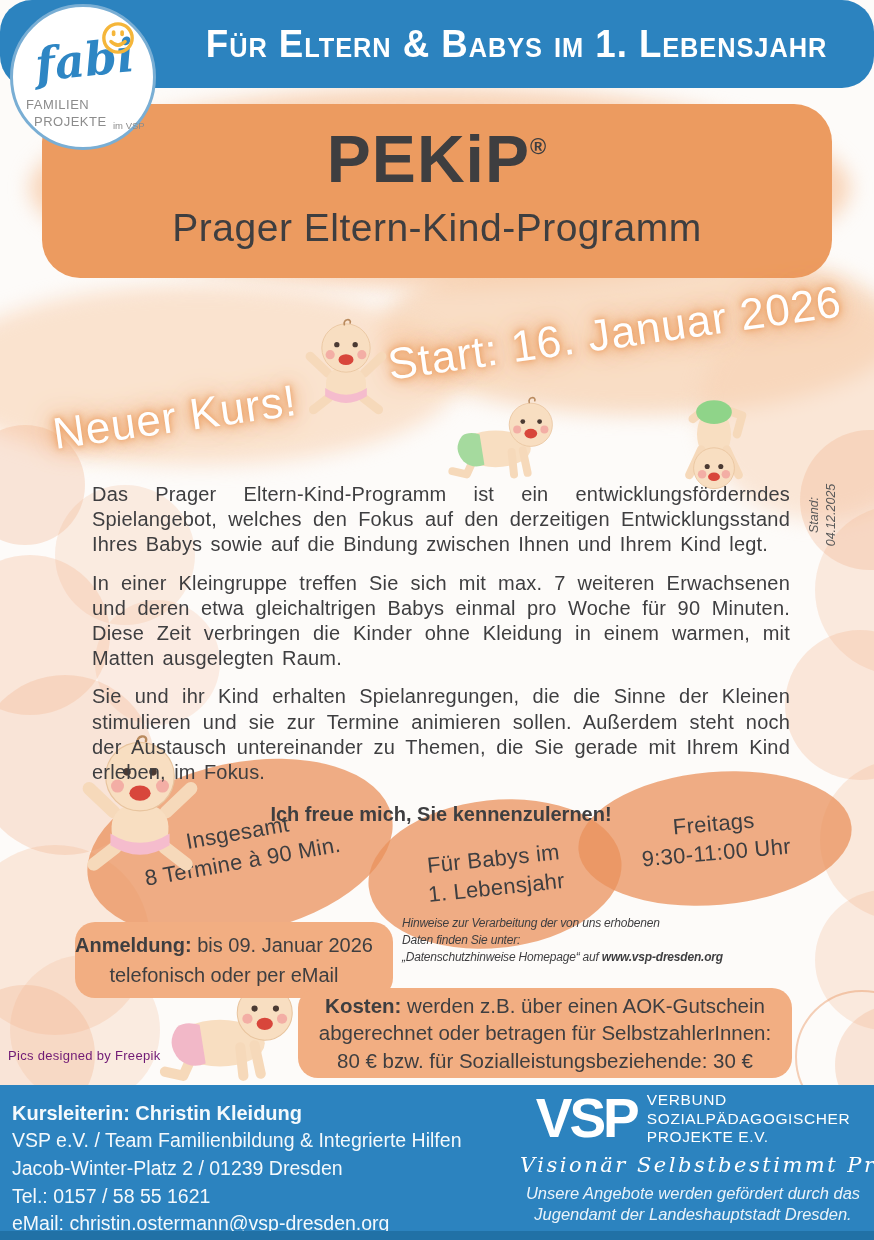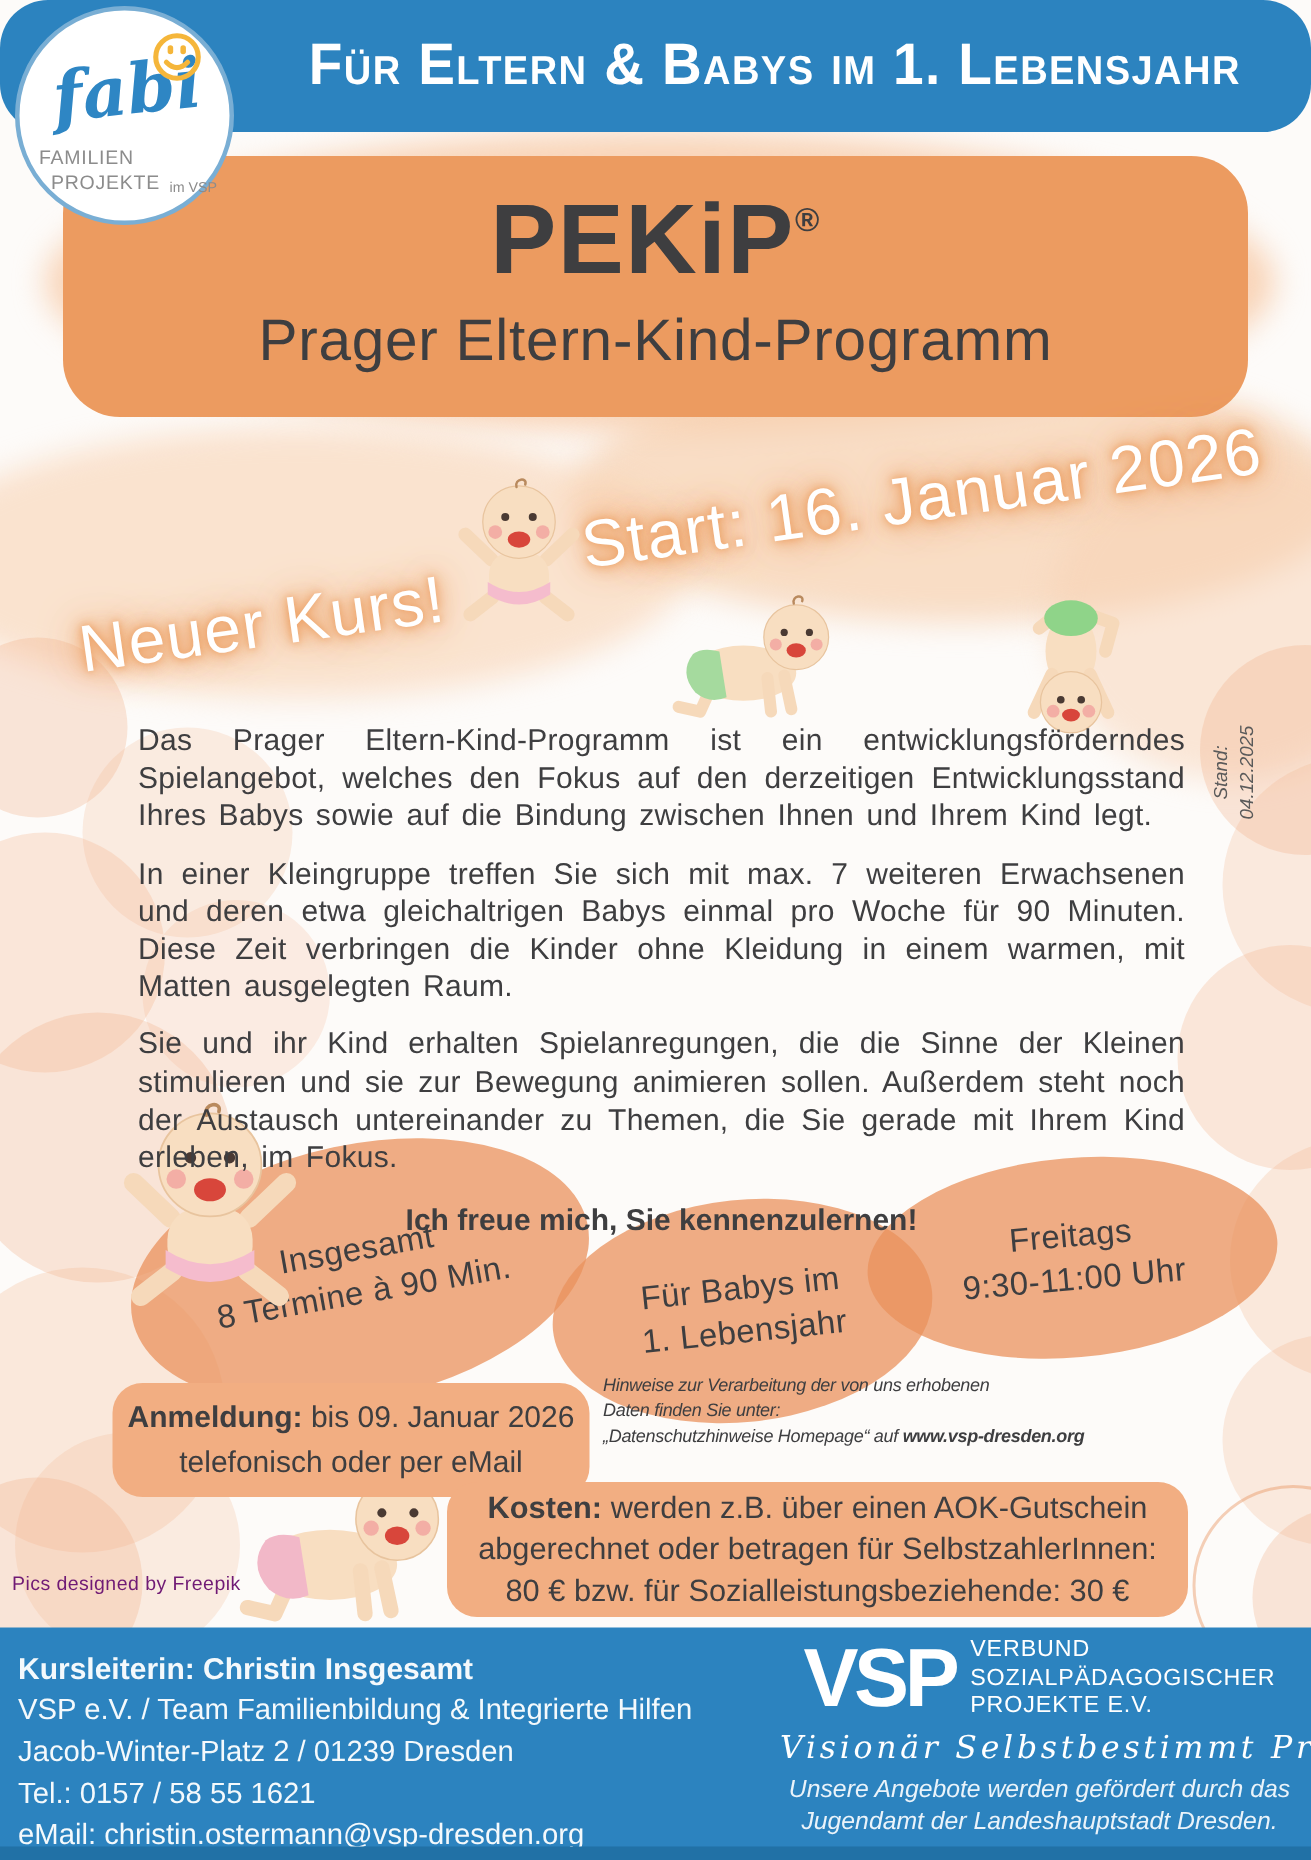--- a/index.html
+++ b/index.html
@@ -70,21 +70,21 @@
     display:flex;align-items:center;justify-content:center;text-align:center;
   }
   .bubble-inner{font-size:22px;line-height:1.3;color:#3e3e40;letter-spacing:.3px;}
   .bubble1{left:85px;top:763px;width:310px;height:170px;transform:rotate(-12deg);}
   .bubble1 .bubble-inner{transform:rotate(2deg);}
   .bubble2{left:368px;top:800px;width:254px;height:148px;transform:rotate(-6deg);}
   .bubble3{left:578px;top:772px;width:274px;height:133px;transform:rotate(-5deg);}
   
   .orangebox{
     position:absolute;background:#f2ae82;border-radius:20px;z-index:2;
-    display:flex;align-items:center;justify-content:center;text-align:center;box-sizing:border-box;
+    display:flex;align-items:center;justify-content:flex-start;text-align:center;box-sizing:border-box;
   }
   .regbox{left:75px;top:922px;width:318px;height:76px;}
   .regbox p{margin:0;font-size:20px;line-height:1.5;color:#3e3e40;}
   .privacy{position:absolute;left:402px;top:915px;width:436px;z-index:2;
     font-size:12px;font-style:italic;line-height:1.42;color:#3e3e40;letter-spacing:-.2px;}
   .costbox{left:298px;top:988px;width:494px;height:90px;padding:8px 16px;}
   .costbox p{margin:0;font-size:20.5px;line-height:1.32;color:#3e3e40;}
   
   .credits{position:absolute;left:8px;top:1048px;font-size:13px;color:#701a75;z-index:2;letter-spacing:.3px;}
   
@@ -221,21 +221,21 @@
     </svg>
 
   <div class="stand">
     <span>Stand:</span><br>
     <span>04.12.2025</span>
   </div>
 
   <div class="intro">
     <p>Das Prager Eltern-Kind-Programm ist ein entwicklungsförderndes Spielangebot, welches den Fokus auf den derzeitigen Entwicklungsstand Ihres Babys sowie auf die Bindung zwischen Ihnen und Ihrem Kind legt.</p>
     <p>In einer Kleingruppe treffen Sie sich mit max. 7 weiteren Erwachsenen und deren etwa gleichaltrigen Babys einmal pro Woche für 90 Minuten. Diese Zeit verbringen die Kinder ohne Kleidung in einem warmen, mit Matten ausgelegten Raum.</p>
-    <p>Sie und ihr Kind erhalten Spielanregungen, die die Sinne der Kleinen stimulieren und sie zur Bewegung animieren sollen. Außerdem steht noch der Austausch untereinander zu Themen, die Sie gerade mit Ihrem Kind erleben, im Fokus.</p>
+    <p>Sie und ihr Kind erhalten Spielanregungen, die die Sinne der Kleinen stimulieren und sie zur Termine animieren sollen. Außerdem steht noch der Austausch untereinander zu Themen, die Sie gerade mit Ihrem Kind erleben, im Fokus.</p>
     <div class="closing">Ich freue mich, Sie kennenzulernen!</div>
   </div>
 
   <div class="bubble bubble1">
     <div class="bubble-inner"><span>Insgesamt</span><br><span>8 Termine à 90 Min.</span></div>
   </div>
   <div class="bubble bubble2">
     <div class="bubble-inner"><span>Für Babys im</span><br><span>1. Lebensjahr</span></div>
   </div>
   <div class="bubble bubble3">
@@ -253,21 +253,21 @@
   </div>
 
   <div class="orangebox costbox">
     <p><strong>Kosten:</strong><span> werden z.B. über einen AOK-Gutschein abgerechnet oder betragen für SelbstzahlerInnen: 80 € bzw. für Sozialleistungsbeziehende: 30 €</span></p>
   </div>
 
   <div class="credits">Pics designed by Freepik</div>
 
   <div class="footer">
     <div class="footer-left">
-      <div class="lead">Kursleiterin: Christin Insgesamt</div>
+      <div class="lead">Kursleiterin: Christin Kleidung</div>
       <div>VSP e.V. / Team Familienbildung &amp; Integrierte Hilfen</div>
       <div>Jacob-Winter-Platz 2 / 01239 Dresden</div>
       <div>Tel.: 0157 / 58 55 1621</div>
       <div>eMail: christin.ostermann@vsp-dresden.org</div>
     </div>
     <div class="vsp">
       <div class="vsp-row">
         <span class="vsp-acronym">VSP</span>
         <span class="vsp-name">
           <span>VERBUND</span><br>

